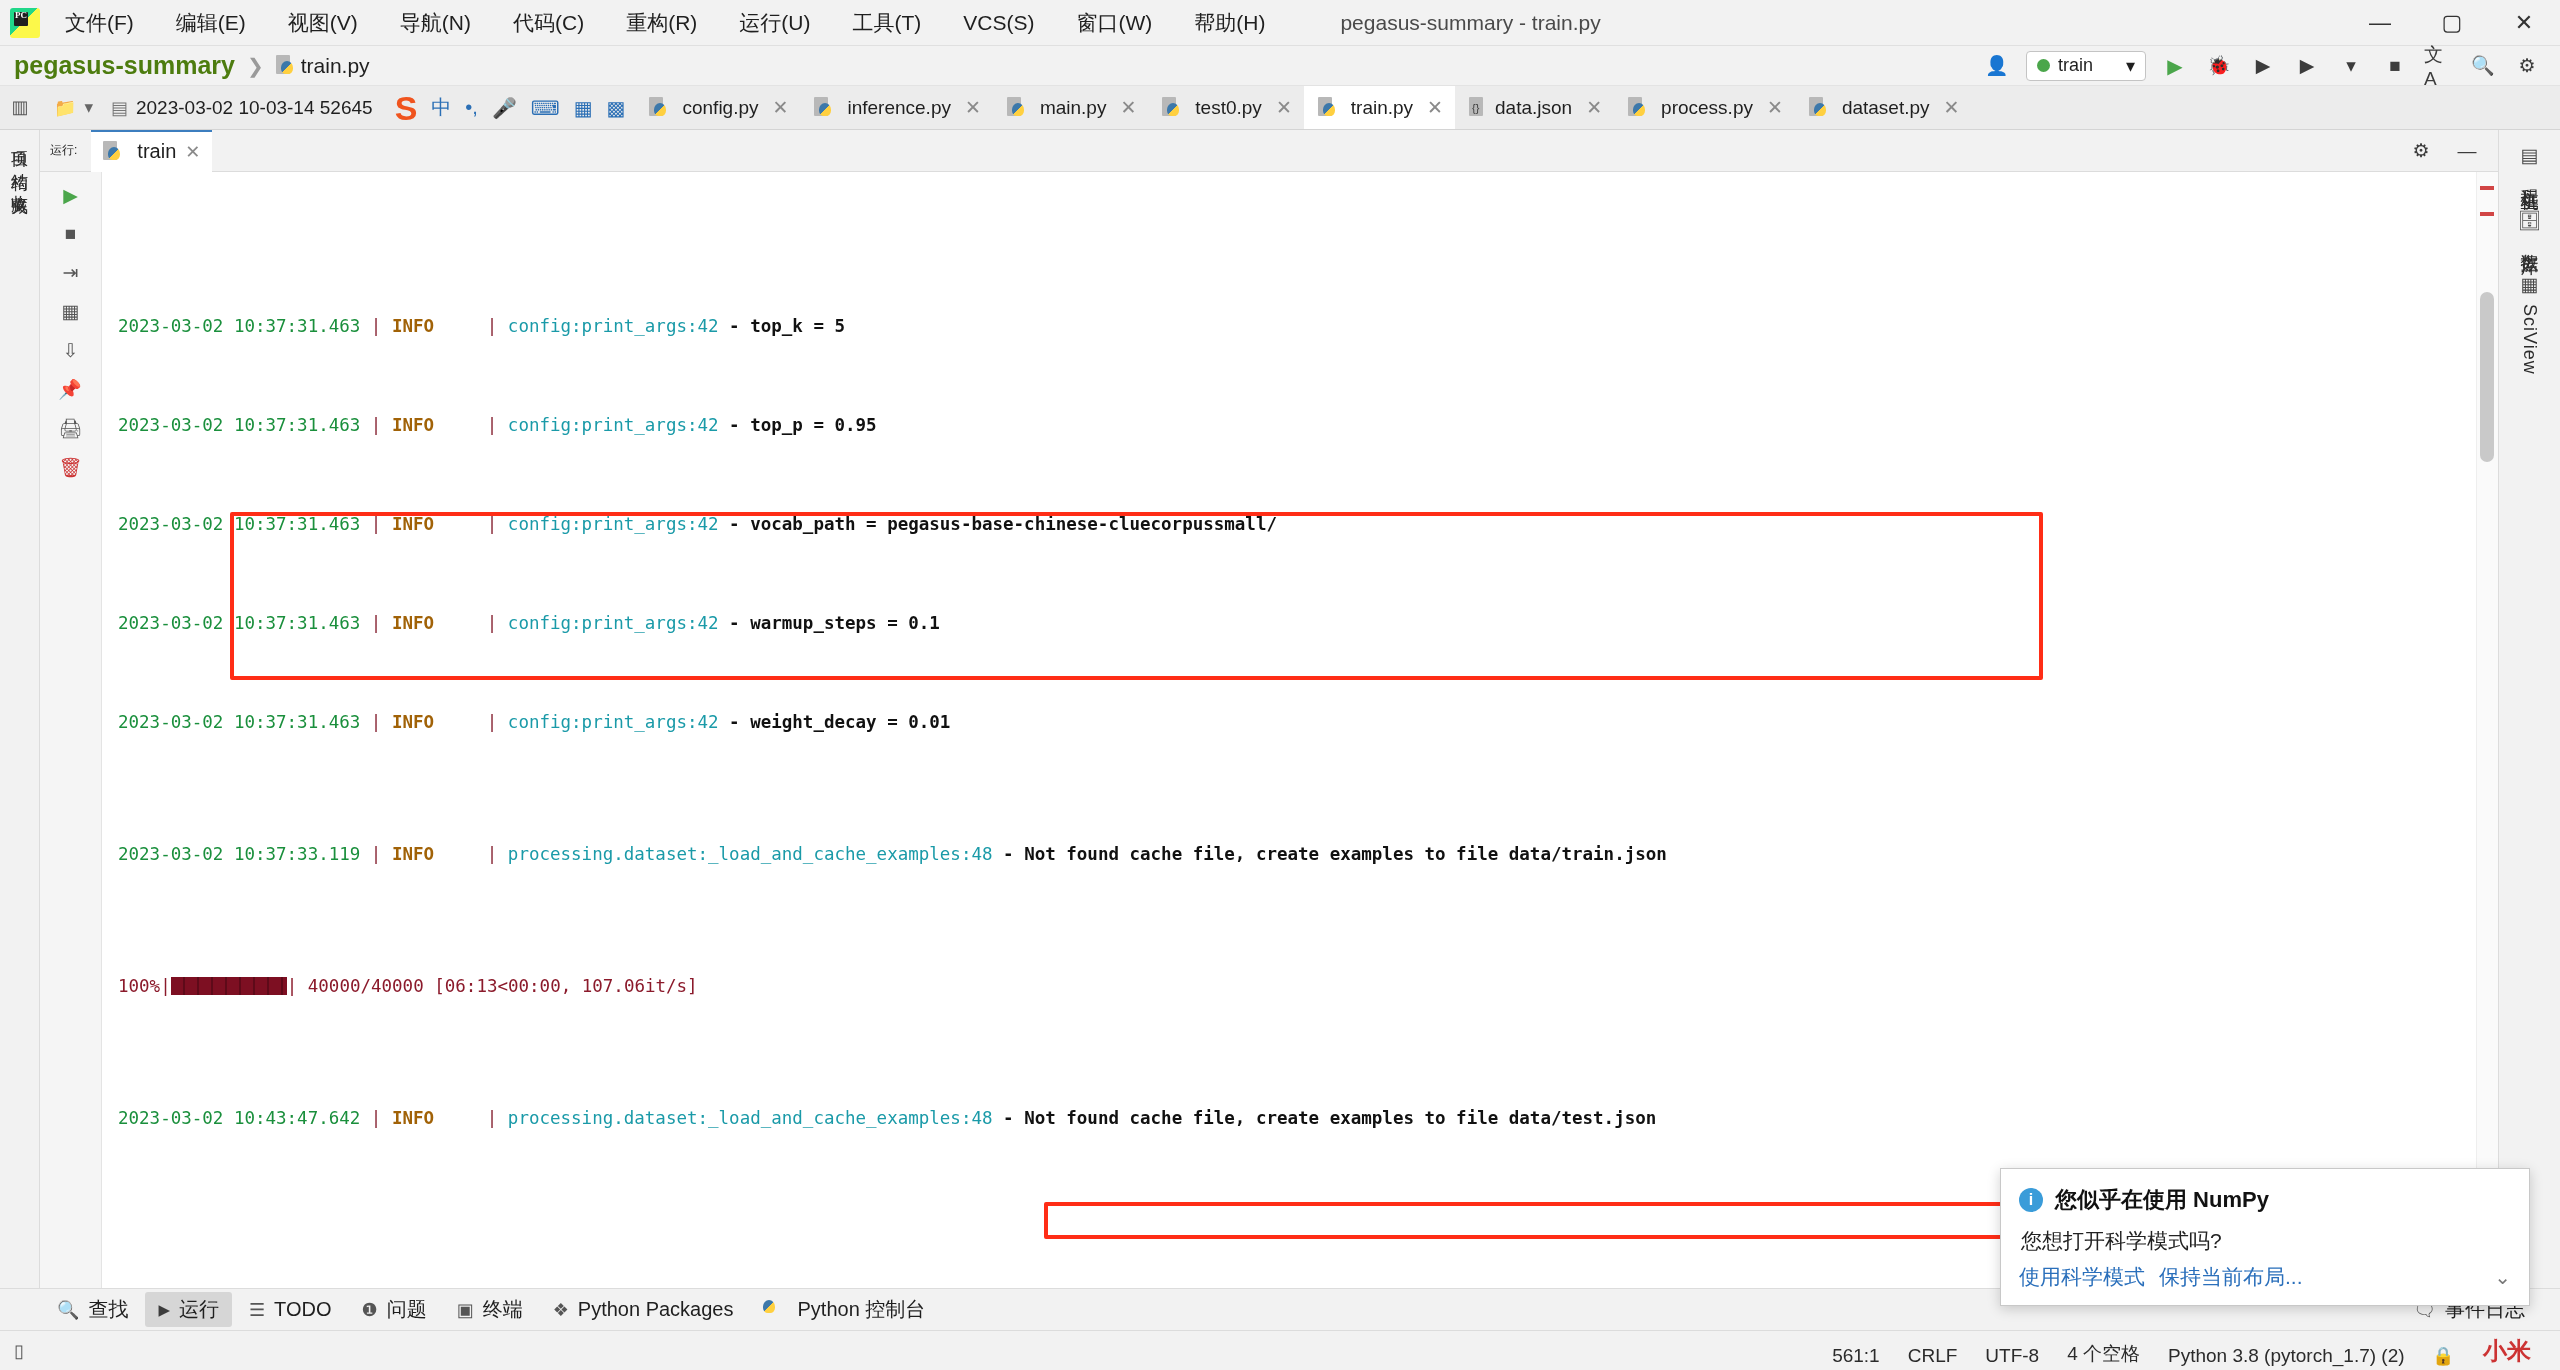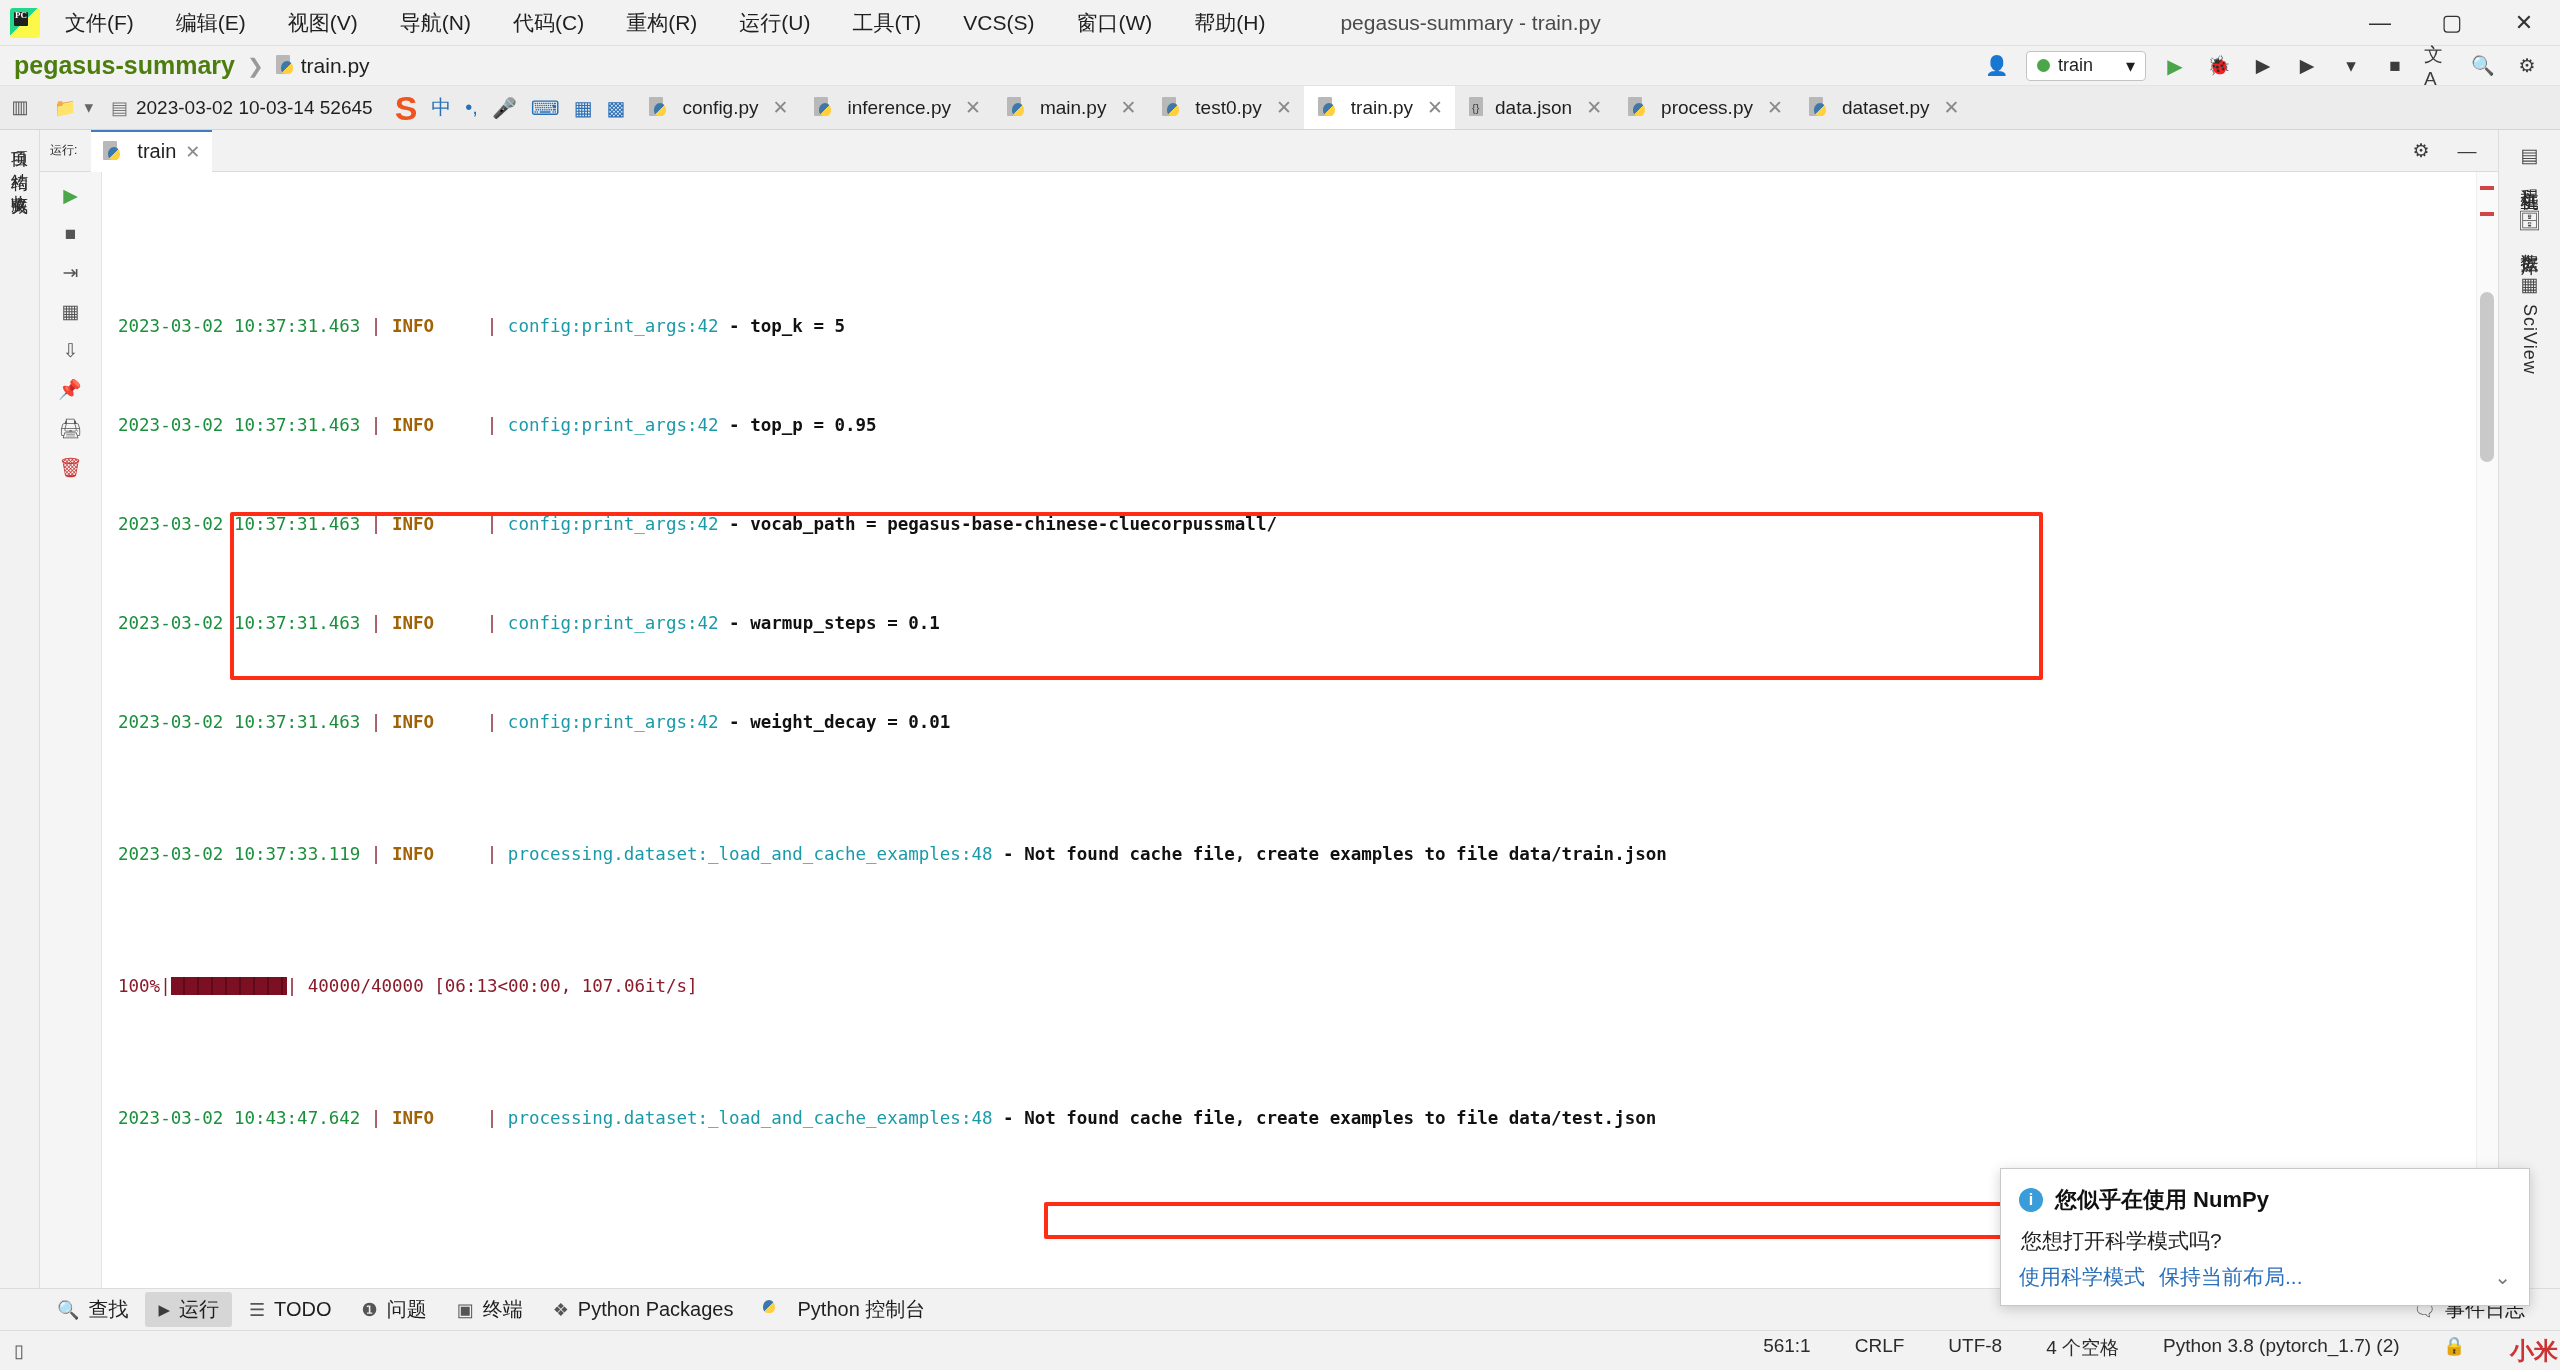--- a/index.html
+++ b/index.html
@@ -144,21 +144,21 @@
   .tw { display:flex; align-items:center; gap:9px; padding:4px 13px; font-size:20px; color:#1f1f1f; border-radius:3px;}
   .tw.active { background:#d6d6d6; }
   .tw .ic { font-size:18px; color:#555; }
   .tw .play { color:#3c3c3c; font-size:15px;}
   .toolbar-bot .right { margin-left:auto; display:flex; align-items:center; gap:10px; padding-right:22px;}
 
   .statusbar {
     height:40px; flex:0 0 40px; background:#f2f2f2; display:flex; align-items:center;
     border-top:1px solid #dcdcdc; padding-left:14px; font-size:19px; color:#2b2b2b;
   }
-  .statusbar .right { margin-left:auto; display:flex; align-items:flex-start; gap:44px; padding-right:2px;}
+  .statusbar .right { margin-left:auto; display:flex; align-items:flex-end; gap:28px; padding-right:29px;}
   .statusbar .right span { white-space:nowrap; }
   .lock { font-size:18px; color:#555;}
   .redmark { color:#c33; font-weight:bold; font-size:24px;}
 </style>
 </head>
 <body>
 
 <div class="app">
 
   <div class="titlebar">

